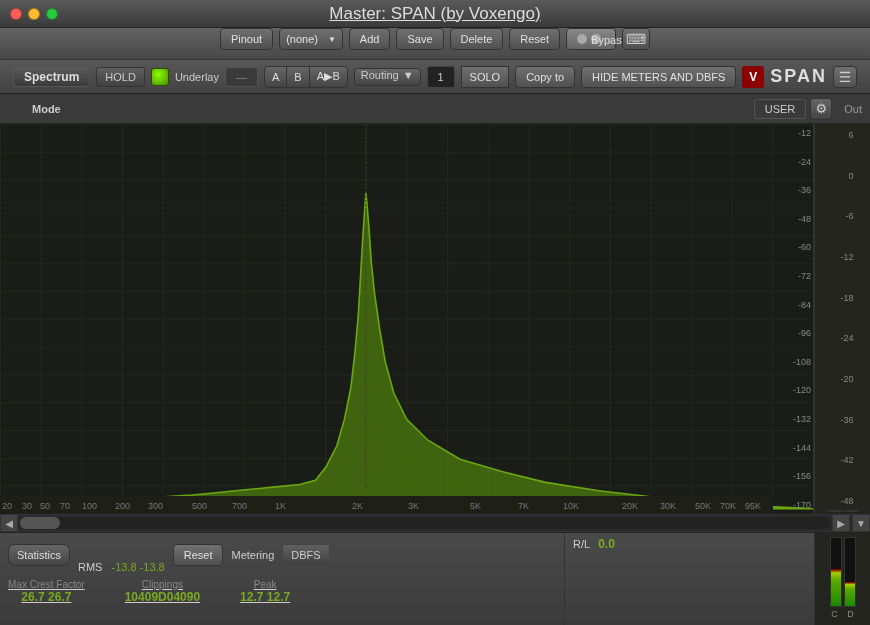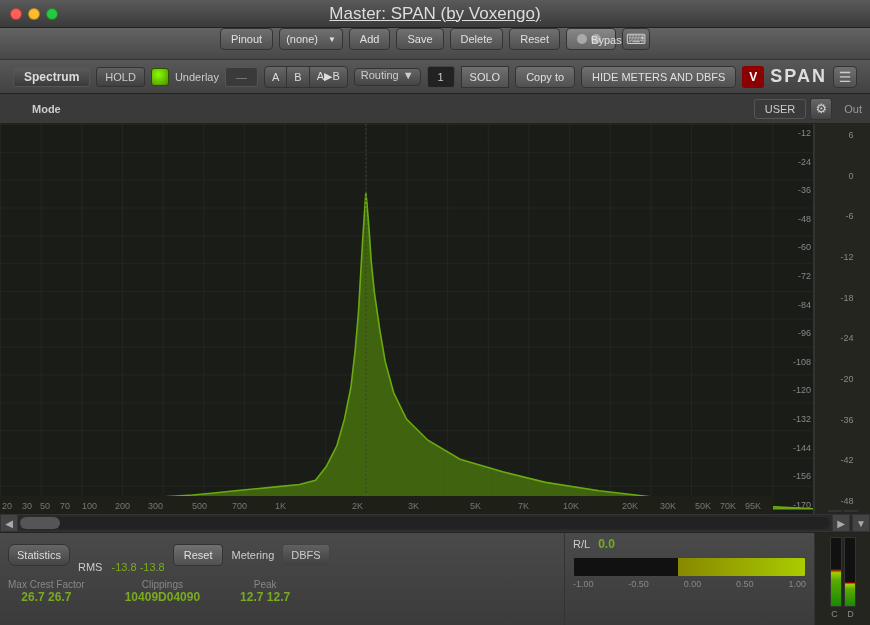--- a/index.html
+++ b/index.html
@@ -378,20 +378,21 @@
 
     .stats-row {
       display: flex;
       gap: 40px;
       margin-top: 4px;
     }
     .stat-item {
       display: flex;
       flex-direction: column;
       align-items: center;
+      text-decoration: underline;
     }
     .stat-label {
       color: #888;
       font-size: 10px;
     }
     .stat-value {
       color: #7aaa20;
       font-size: 12px;
       font-weight: bold;
     }
@@ -814,32 +815,20 @@
         <span class="stat-value">12.7  12.7</span>
       </div>
     </div>
   </div>
 
   <div class="correlation-panel">
     <div class="corr-header">
       <span class="rl-label">R/L</span>
       <span class="corr-value">0.0</span>
     </div>
-    <div class="corr-meter">
-      <div class="corr-bar-bg">
-        <div class="corr-bar-fill"></div>
-      </div>
-      <div class="corr-scale">
-        <span>-1.00</span>
-        <span>-0.50</span>
-        <span>0.00</span>
-        <span>0.50</span>
-        <span>1.00</span>
-      </div>
-    </div>
   </div>
 
   <div class="bottom-right-meter">
     <div class="bottom-meter-bars">
       <div class="bm-bar">
         <div class="bm-fill-c"></div>
       </div>
       <div class="bm-bar">
         <div class="bm-fill-d"></div>
       </div>

